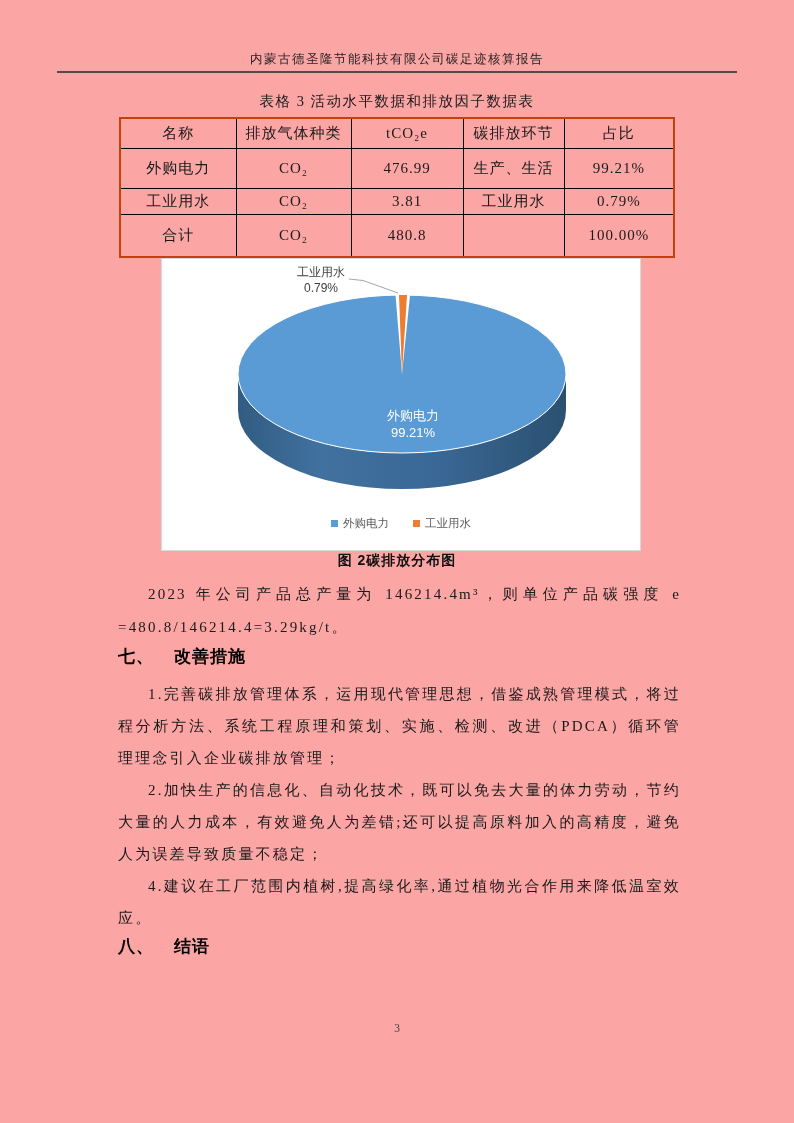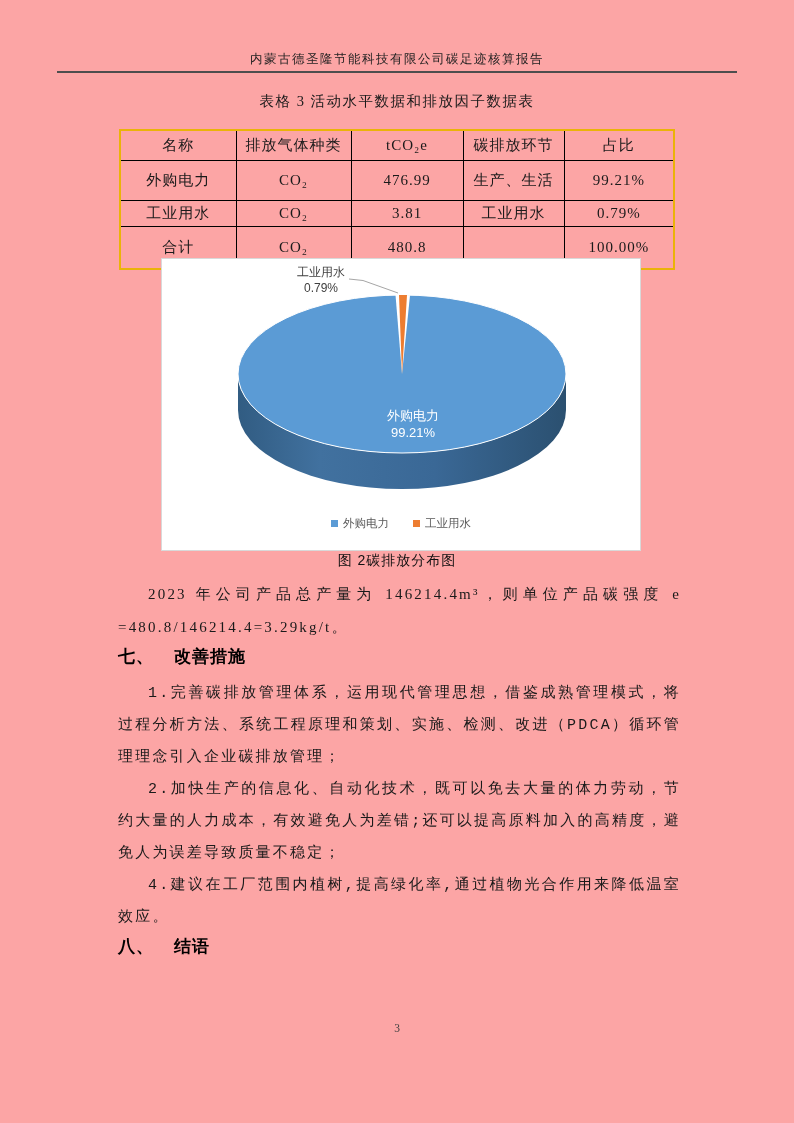--- a/index.html
+++ b/index.html
@@ -13,22 +13,22 @@
   }
   .header-rule{
     position:absolute;top:71px;left:57px;width:680px;height:0;
     border-top:2px solid #4d4d4d;
   }
   .table-title{
     position:absolute;top:92px;left:0;right:0;text-align:center;
     font-size:14.5px;letter-spacing:1.5px;
   }
   table.data-table{
-    position:absolute;top:129px;left:119px;border-collapse:collapse;
-    table-layout:fixed;border:2px solid #eab308;
+    position:absolute;top:117px;left:119px;border-collapse:collapse;
+    table-layout:fixed;border:2px solid #c2410c;
   }
   table.data-table th, table.data-table td{
     border:1px solid #000;text-align:center;vertical-align:middle;
     font-size:15px;font-weight:normal;letter-spacing:1px;padding:0;
     font-family:"Liberation Serif", serif;
   }
   .chart-panel{
     position:absolute;top:258px;left:161px;width:478px;height:291px;
     border:1px solid #d9d9d9;background:#fff;
     font-family:"Liberation Sans", sans-serif;
@@ -44,39 +44,39 @@
   }
   .chart-legend{
     position:absolute;left:0;right:0;top:257px;display:flex;
     justify-content:center;align-items:center;gap:24px;
     font-size:11.5px;color:#595959;
   }
   .legend-item{display:flex;align-items:center;gap:5px;}
   .swatch{width:7px;height:7px;display:inline-block;}
   .fig-caption{
     position:absolute;top:552px;left:0;right:0;text-align:center;
-    font-family:"Liberation Sans", sans-serif;font-weight:normal;
+    font-family:"Liberation Sans", sans-serif;font-weight:bold;
     font-size:14px;letter-spacing:1px;color:#111;
   }
   .intro{
     position:absolute;top:578px;left:118px;width:563px;
     font-size:15px;line-height:33px;letter-spacing:2.2px;
   }
   .intro-line1{text-indent:30px;text-align:justify;text-align-last:justify;}
   .intro-line2{text-align:left;}
   .sec-heading{
     position:absolute;left:118px;font-family:"Liberation Sans", sans-serif;
     font-weight:bold;font-size:17px;letter-spacing:1px;color:#000;
   }
   .sec7{top:645px;}
   .sec8{top:935px;}
   .sec-prefix{margin-right:20px;}
   .paras{
     position:absolute;top:678px;left:118px;width:563px;
-    font-size:15px;line-height:32px;letter-spacing:2.2px;text-align:justify;font-family:Liberation Mono, monospace;
+    font-size:15px;line-height:32px;letter-spacing:2.2px;text-align:justify;
   }
   .para{margin:0;text-indent:30px;}
   .closing{
     position:absolute;top:972px;left:118px;width:563px;
     font-size:15px;line-height:32px;letter-spacing:2.2px;text-indent:30px;margin:0;
   }
   .page-number{
     position:absolute;top:1022px;left:0;right:0;text-align:center;
     font-size:11.5px;color:#404040;
   }

